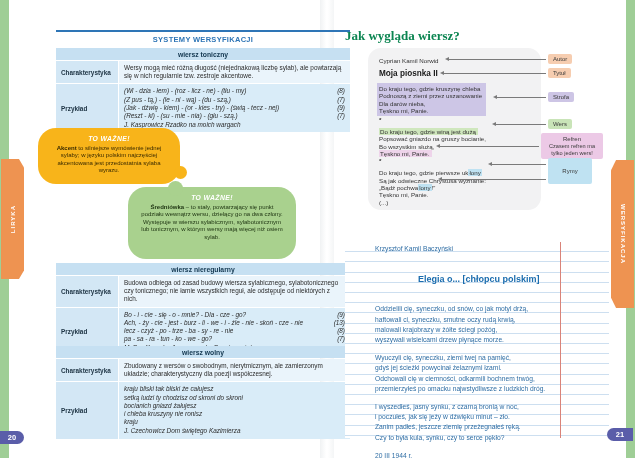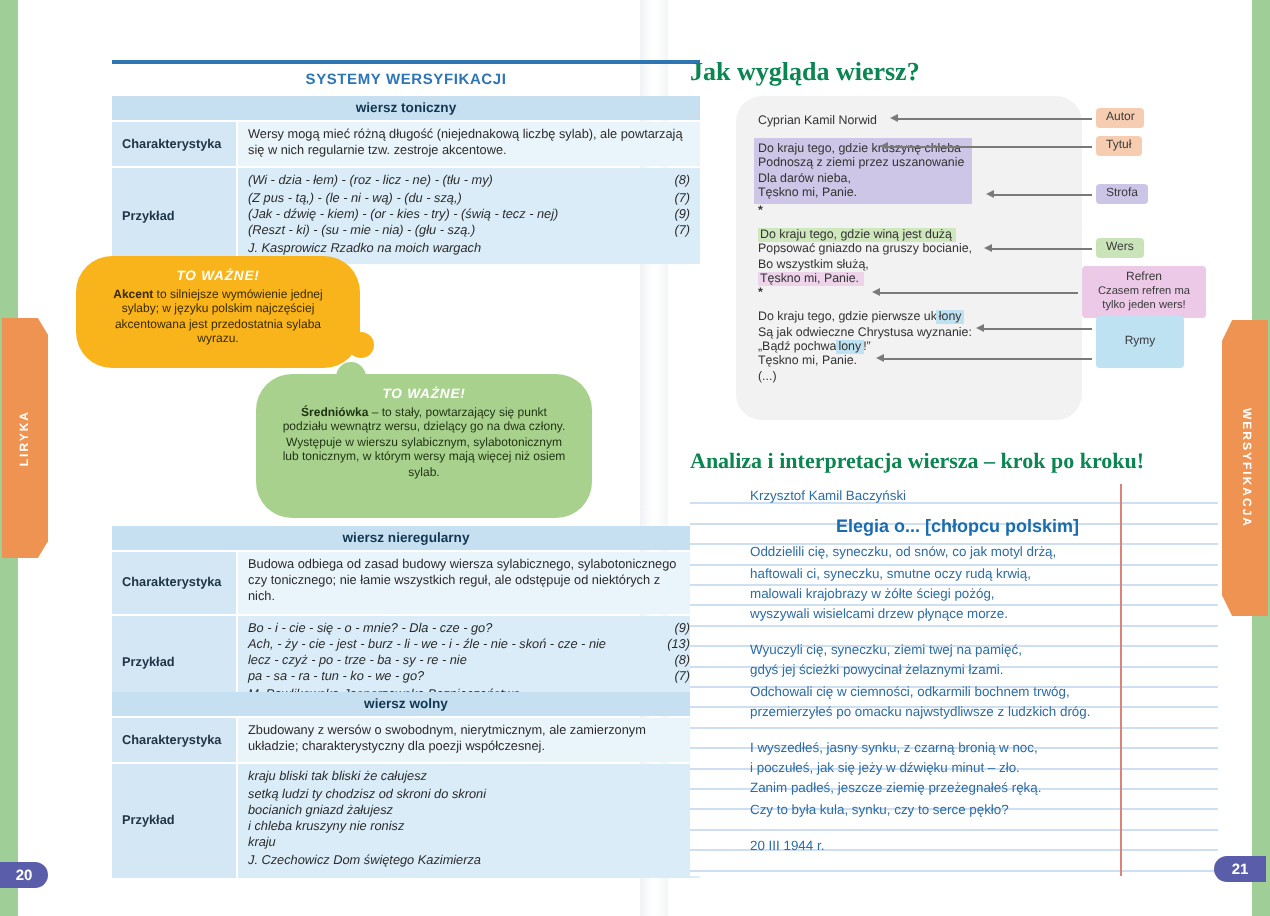--- a/index.html
+++ b/index.html
@@ -87,21 +87,21 @@
   .lab-refren { left:196px; top:87px; width:62px; background:#ecc9e6; text-align:center; padding:3px 2px; box-sizing:border-box; }
   .lab-refren .note { font-size:5.6px; line-height:6.6px; margin-top:1px; }
   .lab-rymy   { left:203px; top:112px; width:44px; height:26px; background:#bfe2f2;
                 display:flex; align-items:center; justify-content:center; box-sizing:border-box; }
 
   .notebook { position:absolute; left:345px; top:242px; width:264px; height:196px;
               background:repeating-linear-gradient(to bottom, #ffffff 0, #ffffff 9.2px, #cddff0 9.2px, #cddff0 10.2px); }
   .red-line { position:absolute; left:215px; top:0; bottom:0; width:1px; background:#d98379; }
   .nb-content { position:absolute; left:30px; top:2px; right:6px; color:#2e6da4; font-size:6.7px;
                 line-height:10.2px; white-space:nowrap; }
-  .nb-title { font-size:9px; font-weight:bold; color:#1a6cae; margin:4px 0; line-height:10.2px;padding-left:43px; }
+  .nb-title { font-size:9px; font-weight:bold; color:#1a6cae; margin:20px 0; line-height:10.2px;padding-left:43px; }
   .nb-stanza { margin-bottom:8px; }
 </style>
 </head>
 <body>
 
 <div class="spread">
 
   <div class="edge edge-left"></div>
   <div class="edge edge-right"></div>
   <div class="fold"></div>
@@ -213,20 +213,21 @@
     </div>
   </div>
 
   <div class="badge badge-left">20</div>
 
   <div class="rp-h" id="h-how">Jak wygląda wiersz?</div>
 
   <div class="fig">
     <div class="fig-card">
       <div class="fig-author">Cyprian Kamil Norwid</div>
+      <div class="fig-title">Moja piosnka II</div>
       <div class="fig-stanza hl-strofa">
         <div>Do kraju tego, gdzie kruszynę chleba</div>
         <div>Podnoszą z ziemi przez uszanowanie</div>
         <div>Dla darów nieba,</div>
         <div>Tęskno mi, Panie.</div>
       </div>
       <div class="fig-sep">*</div>
       <div class="fig-stanza">
         <div><span class="hl hl-wers">Do kraju tego, gdzie winą jest dużą</span></div>
         <div>Popsować gniazdo na gruszy bocianie,</div>
@@ -257,21 +258,20 @@
     <div class="lab lab-wers">Wers</div>
     <div class="lab lab-refren">
       <div>Refren</div>
       <div class="note">Czasem refren ma tylko jeden wers!</div>
     </div>
     <div class="lab lab-rymy">
       <span>Rymy</span>
     </div>
   </div>
 
-  <div class="rp-h" id="h-analysis">Analiza i interpretacja wiersza – krok po kroku!</div>
 
   <div class="notebook">
     <div class="red-line"></div>
     <div class="nb-content">
       <div class="nb-author">Krzysztof Kamil Baczyński</div>
       <div class="nb-title">Elegia o... [chłopcu polskim]</div>
       <div class="nb-stanza">
         <div>Oddzielili cię, syneczku, od snów, co jak motyl drżą,</div>
         <div>haftowali ci, syneczku, smutne oczy rudą krwią,</div>
         <div>malowali krajobrazy w żółte ściegi pożóg,</div>

